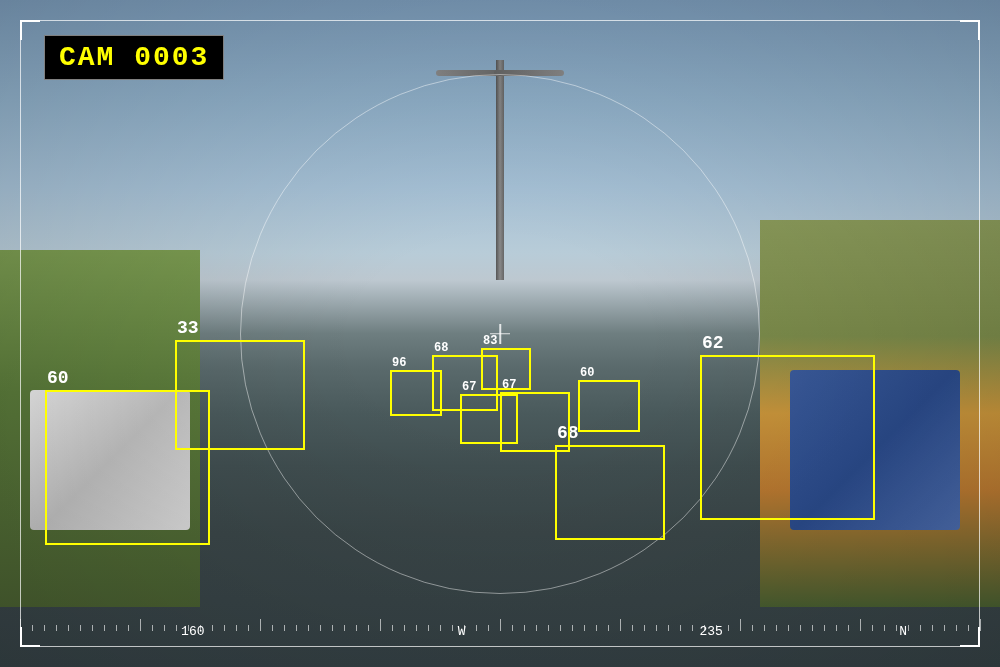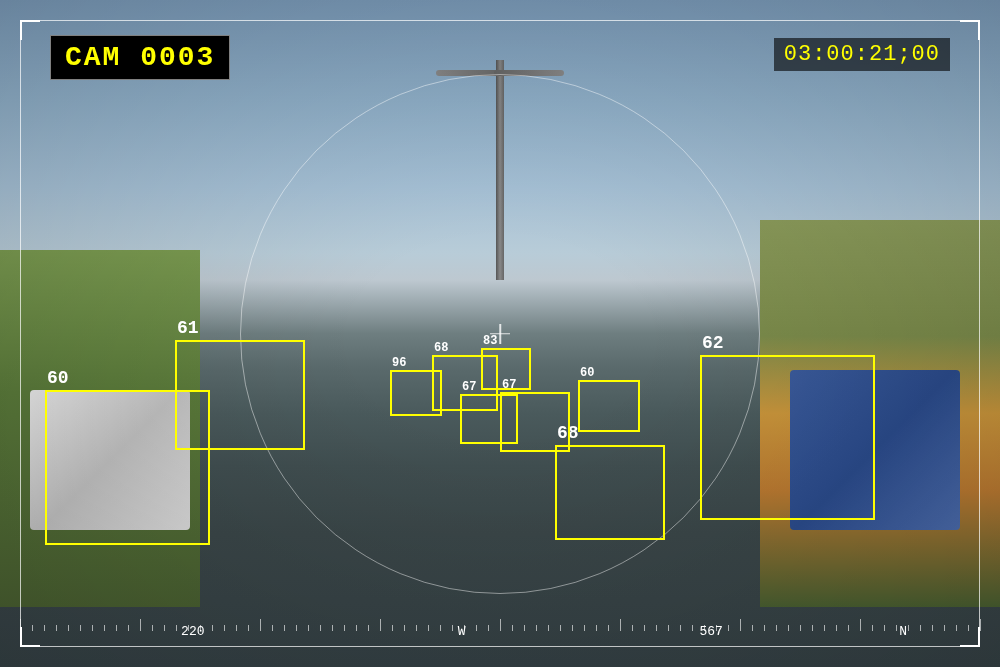--- a/index.html
+++ b/index.html
@@ -85,21 +85,21 @@
     #hud {
       position: absolute;
       inset: 0;
       pointer-events: none;
     }
 
     
     #cam-label {
       position: absolute;
       top: 35px;
-      left: 50px;
+      left: 44px;
       background: black;
       border: 1px solid rgba(255,255,255,0.5);
       padding: 6px 14px;
     }
     #cam-label span {
       color: #ffff00;
       font-size: 28px;
       font-weight: bold;
       font-family: 'Courier New', monospace;
       letter-spacing: 2px;
@@ -330,30 +330,27 @@
   <div id="reticle"></div>
 
   <div id="crosshair"></div>
 
   <div id="hud">
 
     <div id="cam-label">
       <span>CAM 0003</span>
     </div>
 
-    <div id="timestamp">
-      <span>03:00:21;00</span>
-    </div>
 
     <div class="det-box" style="left:45px;top:390px;width:165px;height:155px;">
       <span class="det-label">60</span>
     </div>
 
     <div class="det-box" style="left:175px;top:340px;width:130px;height:110px;">
-      <span class="det-label">61</span>
+      <span class="det-label">33</span>
     </div>
 
     <div class="det-box" style="left:700px;top:355px;width:175px;height:165px;">
       <span class="det-label">62</span>
     </div>
 
     <div class="det-box" style="left:555px;top:445px;width:110px;height:95px;">
       <span class="det-label">68</span>
     </div>
 
@@ -456,22 +453,22 @@
             <div class="tick minor" style="left: 91.25%;"></div>
             <div class="tick minor" style="left: 92.5%;"></div>
             <div class="tick minor" style="left: 93.75%;"></div>
             <div class="tick minor" style="left: 95%;"></div>
             <div class="tick minor" style="left: 96.25%;"></div>
             <div class="tick minor" style="left: 97.5%;"></div>
             <div class="tick minor" style="left: 98.75%;"></div>
             <div class="tick major" style="left: 100%;"></div>
           </div>
 
-        <span class="compass-label" style="left:18%;">220</span>
+        <span class="compass-label" style="left:18%;">160</span>
         <span class="compass-label" style="left:46%;">W</span>
-        <span class="compass-label" style="left:72%;">567</span>
+        <span class="compass-label" style="left:72%;">235</span>
         <span class="compass-label" style="left:92%;">N</span>
       </div>
     </div>
 
   </div>
 
 </div>
 
 </body></html>

